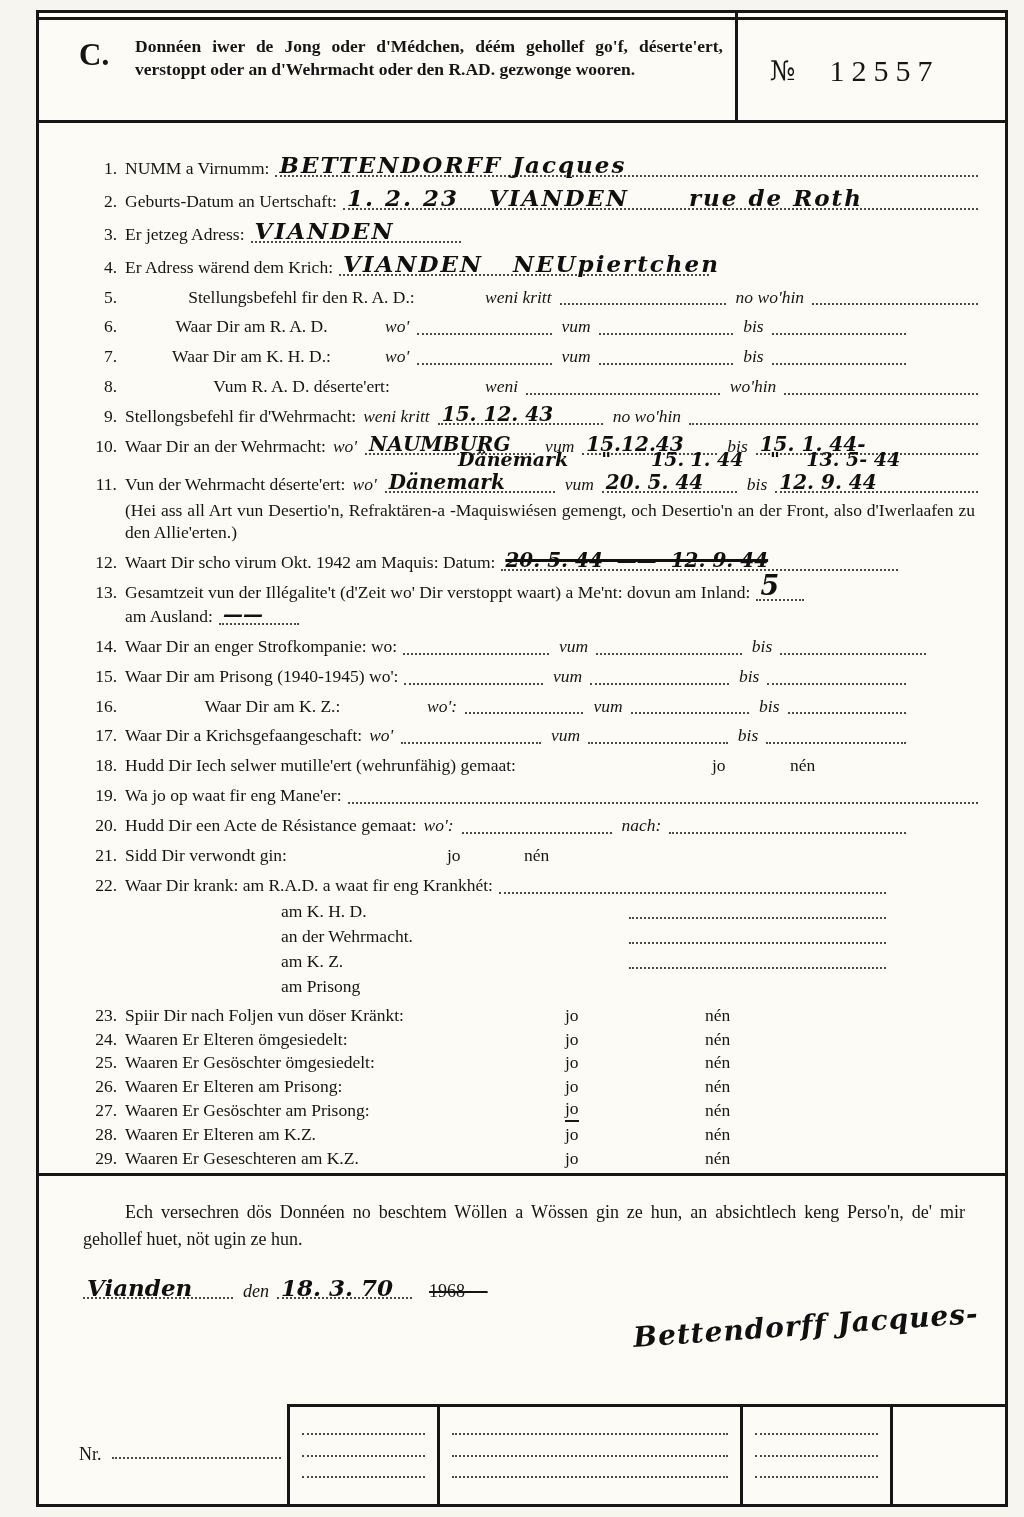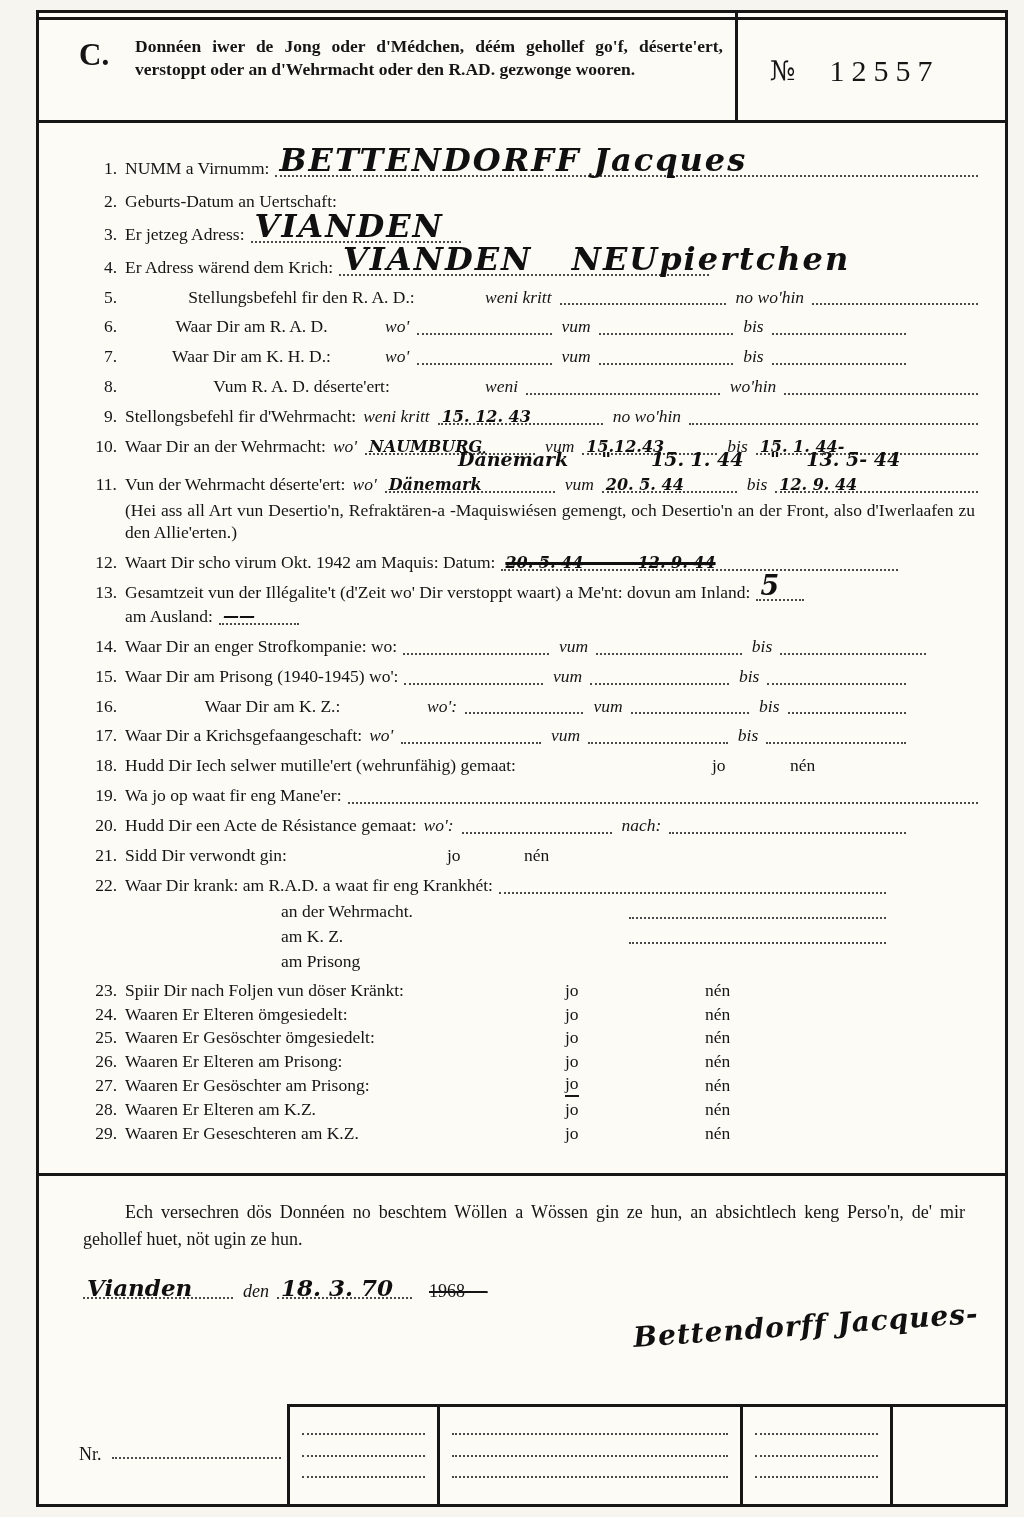--- a/index.html
+++ b/index.html
@@ -36,22 +36,22 @@
   .lbl.w253 { width:253px; }
   .lbl.w295 { width:295px; }
   .fld { flex:none; white-space:nowrap; padding:0 2px 0 7px;font-style:italic; }
   .dots { flex:1 1 30px; min-width:22px; border-bottom:2px dotted #4a4a4a; height:14px; margin:0 3px 3px 6px; position:relative; }
   .dots.fix { flex:none; }
   .w48{width:48px;} .w80{width:80px;} .w135{width:135px;} .w150{width:150px;}
   .w165{width:165px;} .w170{width:170px;} .w210{width:210px;} .w370{width:370px;} .mr55{margin-right:55px;} .mr75{margin-right:75px;}
   .mr83{margin-right:83px;} .mr95{margin-right:95px;}
   
   .hw { font-family:"DejaVu Serif", serif; font-style:italic; font-weight:bold; color:#101010; white-space:pre; }
-  .dots>.hw { position:absolute; left:4px; bottom:-4px; font-size:16px; }
-  .dots>.hw.big { font-size:32px; letter-spacing:2px; bottom:-5px; }
+  .dots>.hw { position:absolute; left:4px; bottom:-4px; font-size:20px; }
+  .dots>.hw.big { font-size:23px; letter-spacing:2px; bottom:-5px; }
   .dots>.hw.huge { font-size:27px; }
   .hw.struck { text-decoration:line-through; text-decoration-thickness:2.5px;font-style:italic; }
   .interline { position:relative; height:8px; }
   .interline>.hw { position:absolute; left:383px; top:-10px; font-size:19px; }
   
   .jo,.nen { position:absolute; bottom:0; white-space:nowrap; }
   .row.jnA .jo{left:490px;} .row.jnA .nen{left:630px;}
   .row.jn18 .jo{left:637px;} .row.jn18 .nen{left:715px;}
   .row.jn21 .jo{left:372px;} .row.jn21 .nen{left:449px;}
   .jo.jo-u{ border-bottom:2.5px solid #161616; }
@@ -98,20 +98,23 @@
       <span class="num">1.</span>
       <span class="lbl">NUMM a Virnumm:</span>
       <span class="dots">
           <span class="hw big">BETTENDORFF Jacques</span>
         </span>
     </div>
 
     <div class="row g1">
       <span class="num">2.</span>
       <span class="lbl">Geburts-Datum an Uertschaft:</span>
+      <span class="dots">
+          <span class="hw big">1. 2. 23   VIANDEN      rue de Roth</span>
+        </span>
     </div>
 
     <div class="row g1">
       <span class="num">3.</span>
       <span class="lbl">Er jetzeg Adress:</span>
       <span class="dots fix w210">
           <span class="hw big">VIANDEN</span>
         </span>
       <span style="flex:1"></span>
     </div>
@@ -307,20 +310,24 @@
     <div class="row jn21">
       <span class="num">21.</span>
       <span class="lbl">Sidd Dir verwondt gin:</span>
       <span class="jo">jo</span>
       <span class="nen">nén</span>
     </div>
 
     <div class="row">
       <span class="num">22.</span>
       <span class="lbl">Waar Dir krank: am R.A.D. a waat fir eng Krankhét:</span>
+      <span class="dots mr95"></span>
+    </div>
+    <div class="subrow">
+      <span class="sublbl">am K. H. D.</span>
       <span class="dots mr95"></span>
     </div>
     <div class="subrow">
       <span class="sublbl">an der Wehrmacht.</span>
       <span class="dots mr95"></span>
     </div>
     <div class="subrow">
       <span class="sublbl">am K. Z.</span>
       <span class="dots mr95"></span>
     </div>

